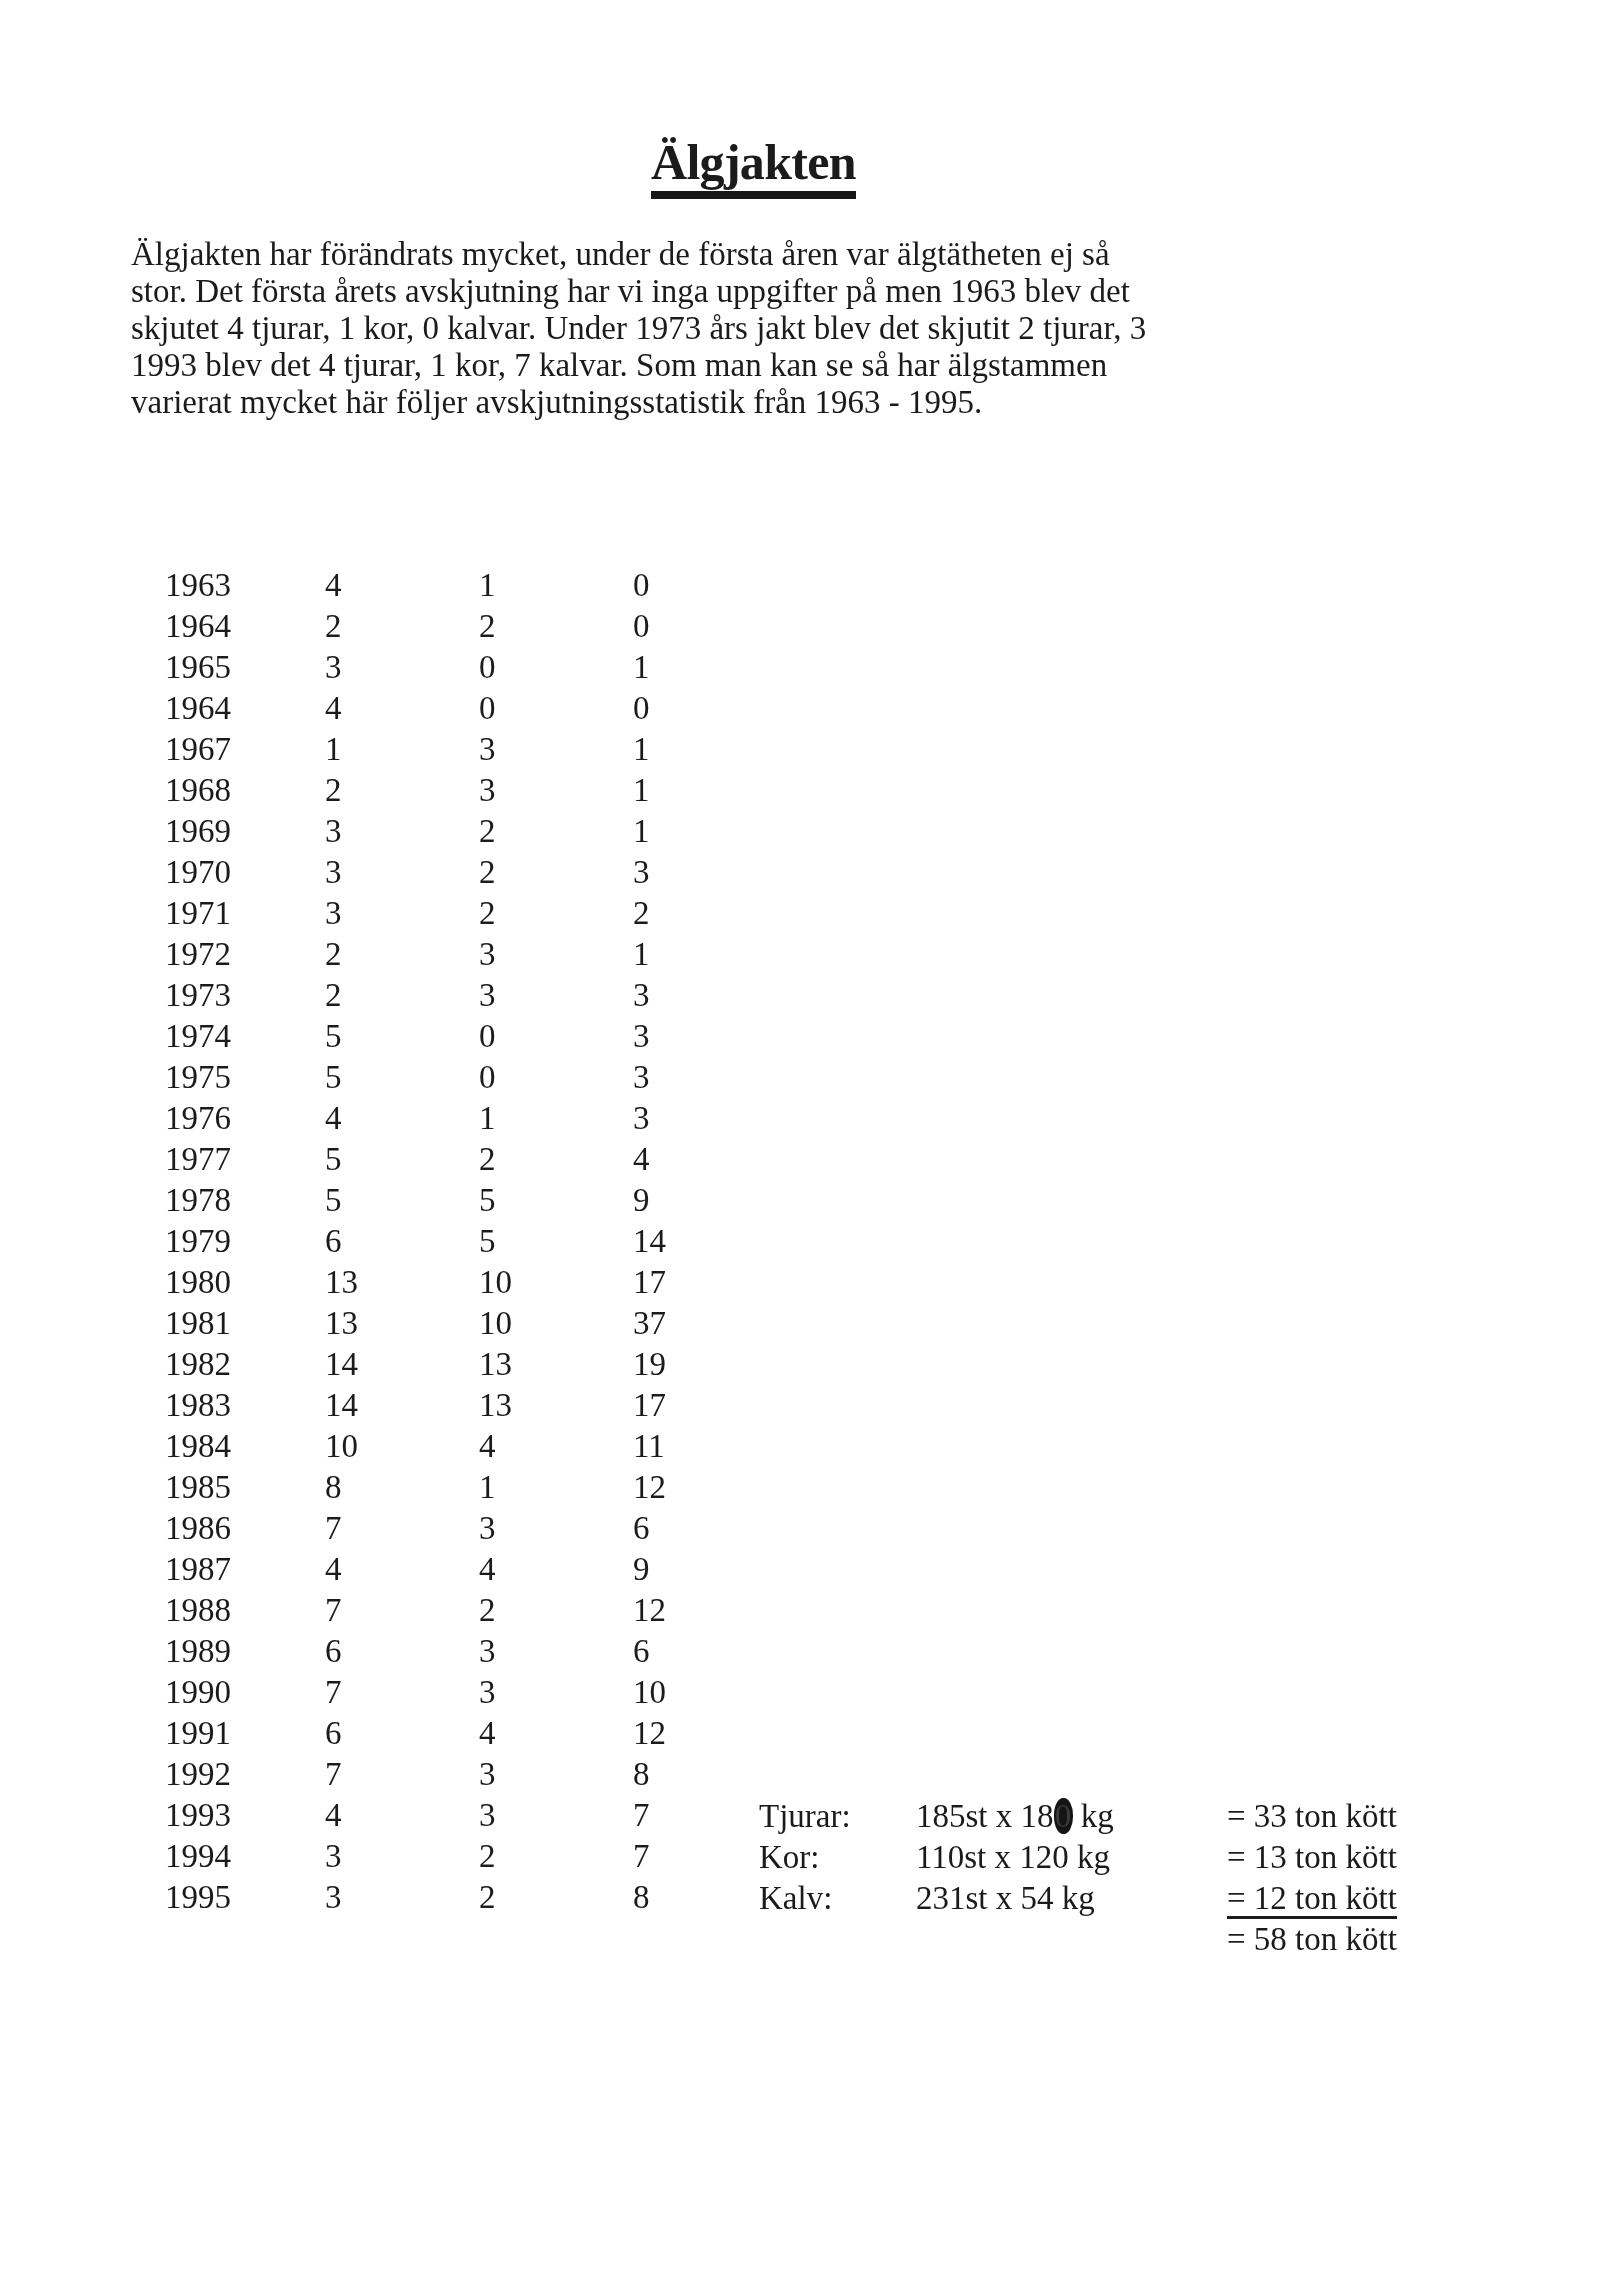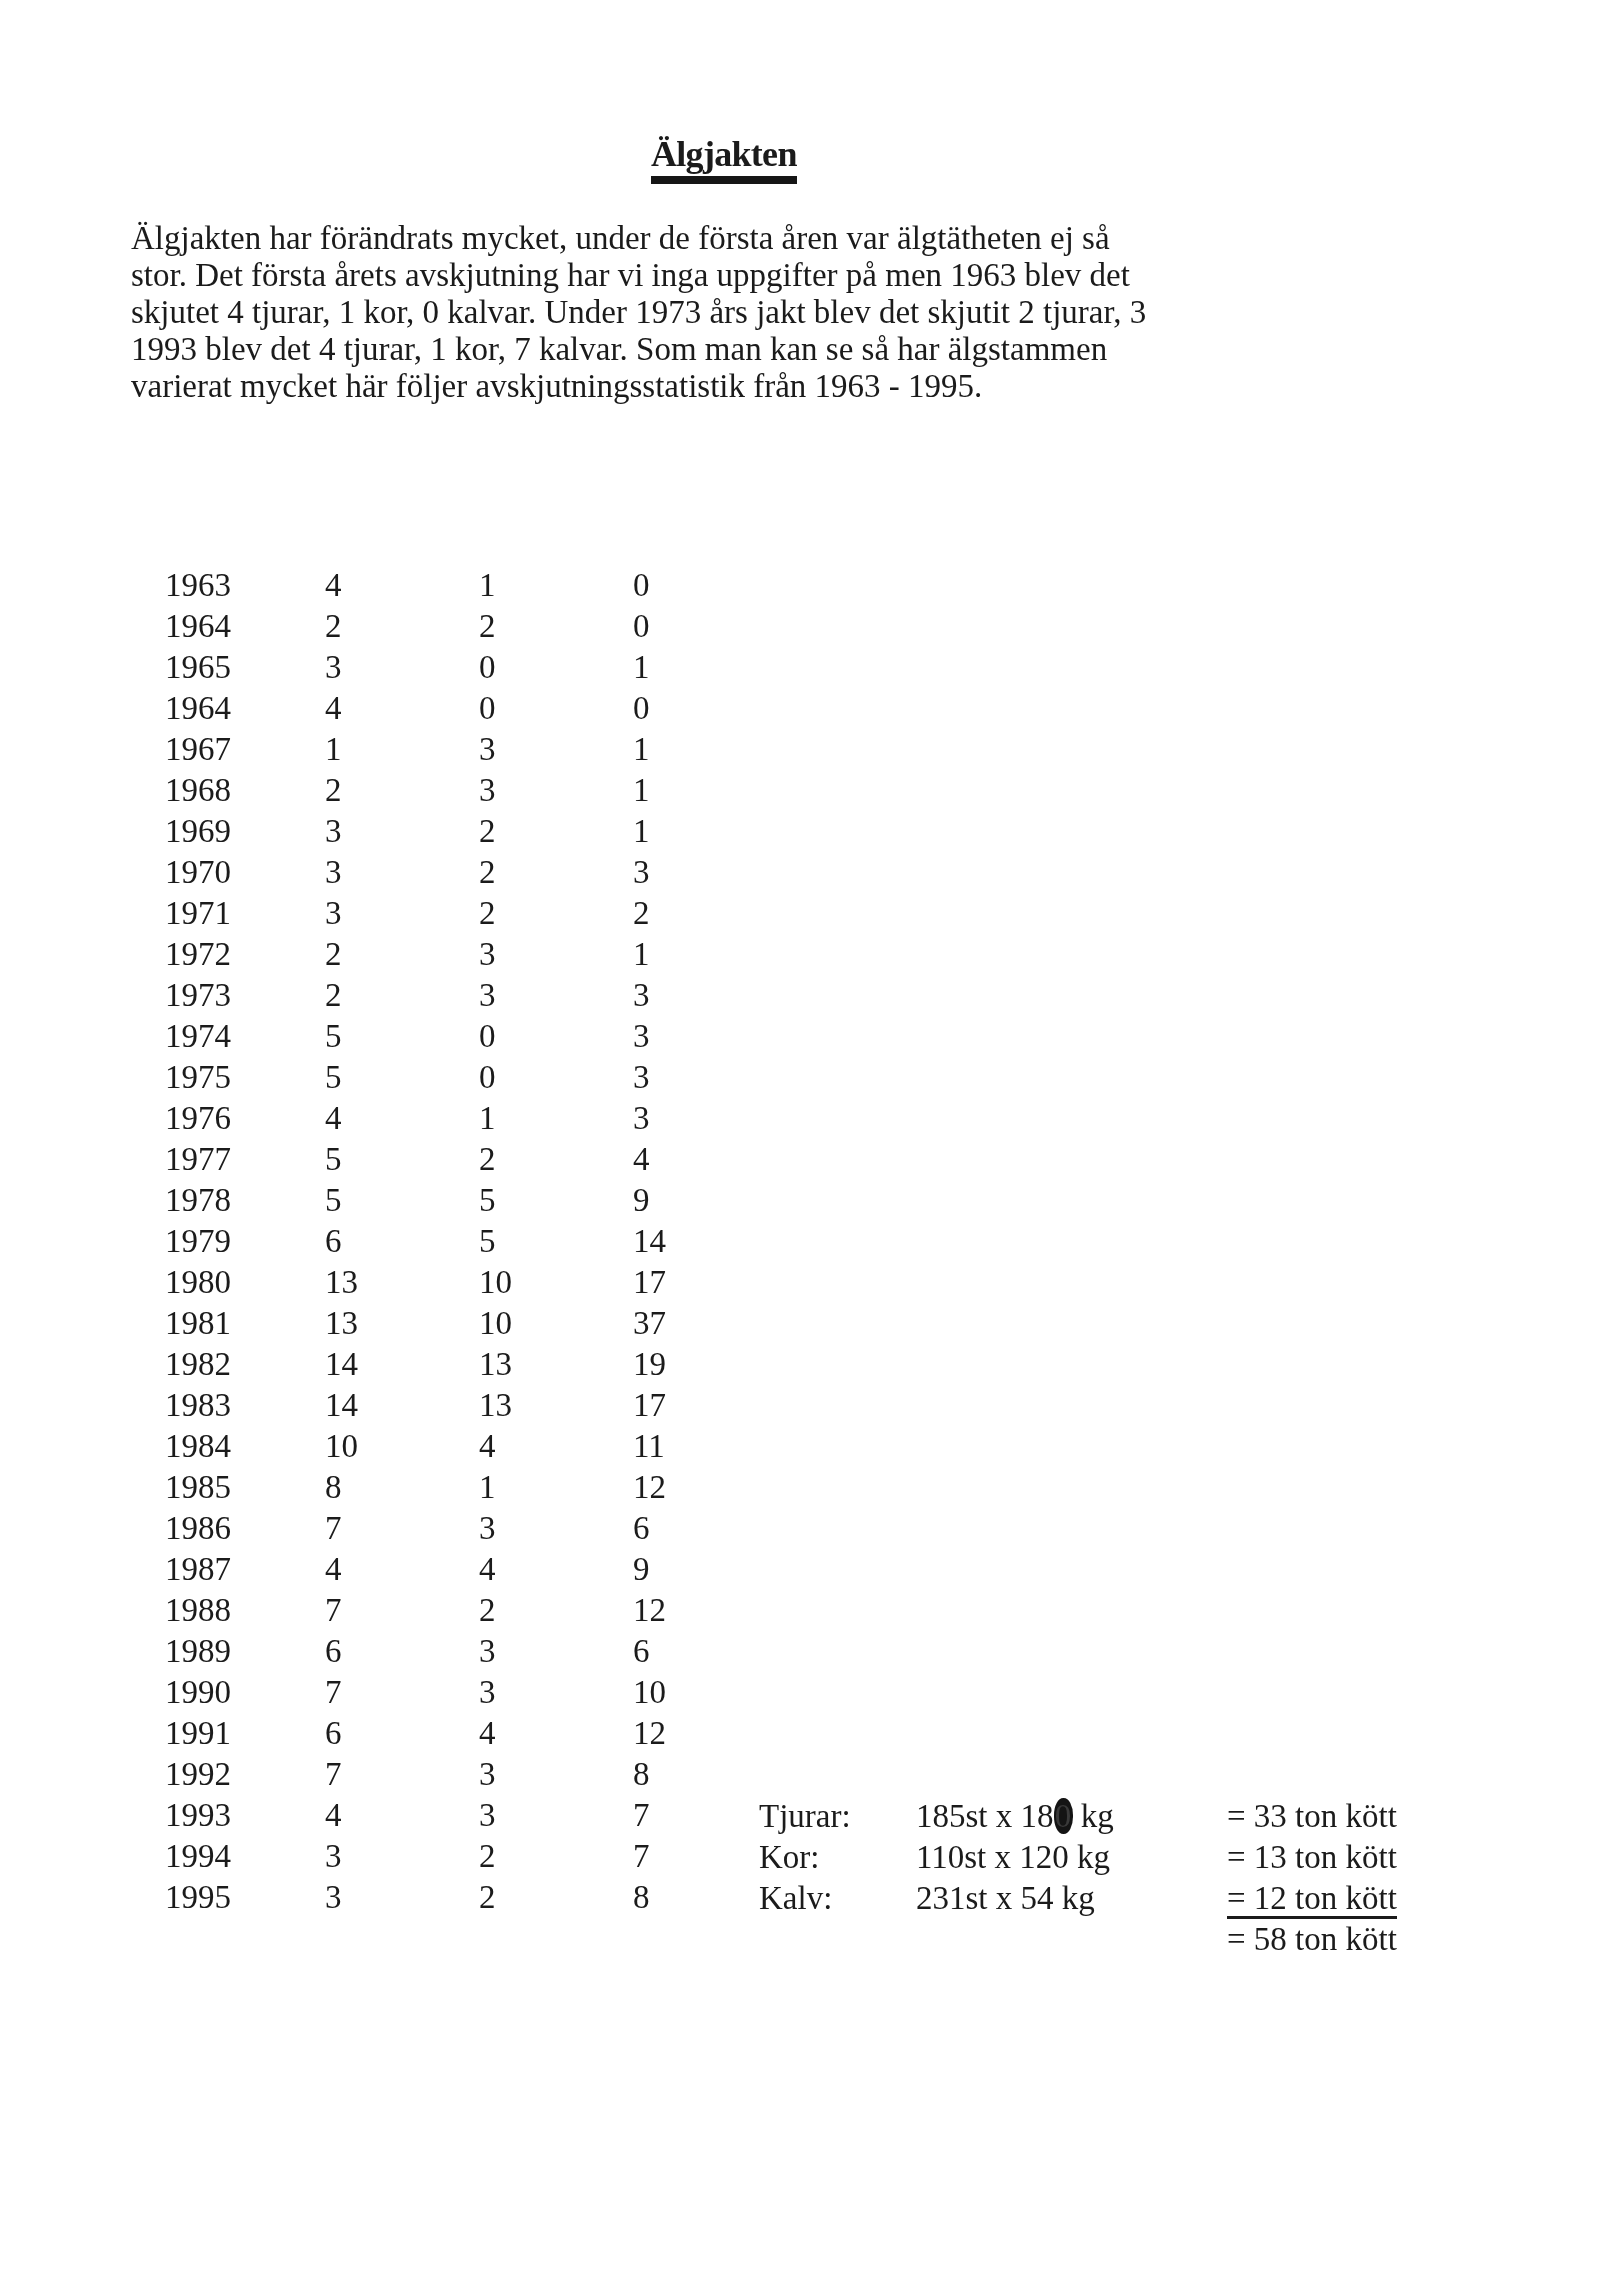--- a/index.html
+++ b/index.html
@@ -14,33 +14,33 @@
     background: #ffffff;
     color: #1b1b1b;
     overflow: hidden;
   }
 
   
   .title {
     position: absolute;
     left: 651px;
     top: 136px;
-    font-size: 36px;
+    font-size: 50px;
     font-weight: bold;
     letter-spacing: -0.7px;
     border-bottom: 8.5px solid #161616;
     padding-bottom: 2px;
     line-height: 1.05;
   }
 
   
   .intro {
     position: absolute;
     left: 131px;
-    top: 220px;
+    top: 236px;
     width: 1342px;
     font-size: 33px;
     line-height: 37px;
     white-space: nowrap;
   }
 
   
   .stats {
     position: absolute;
     left: 137px;

